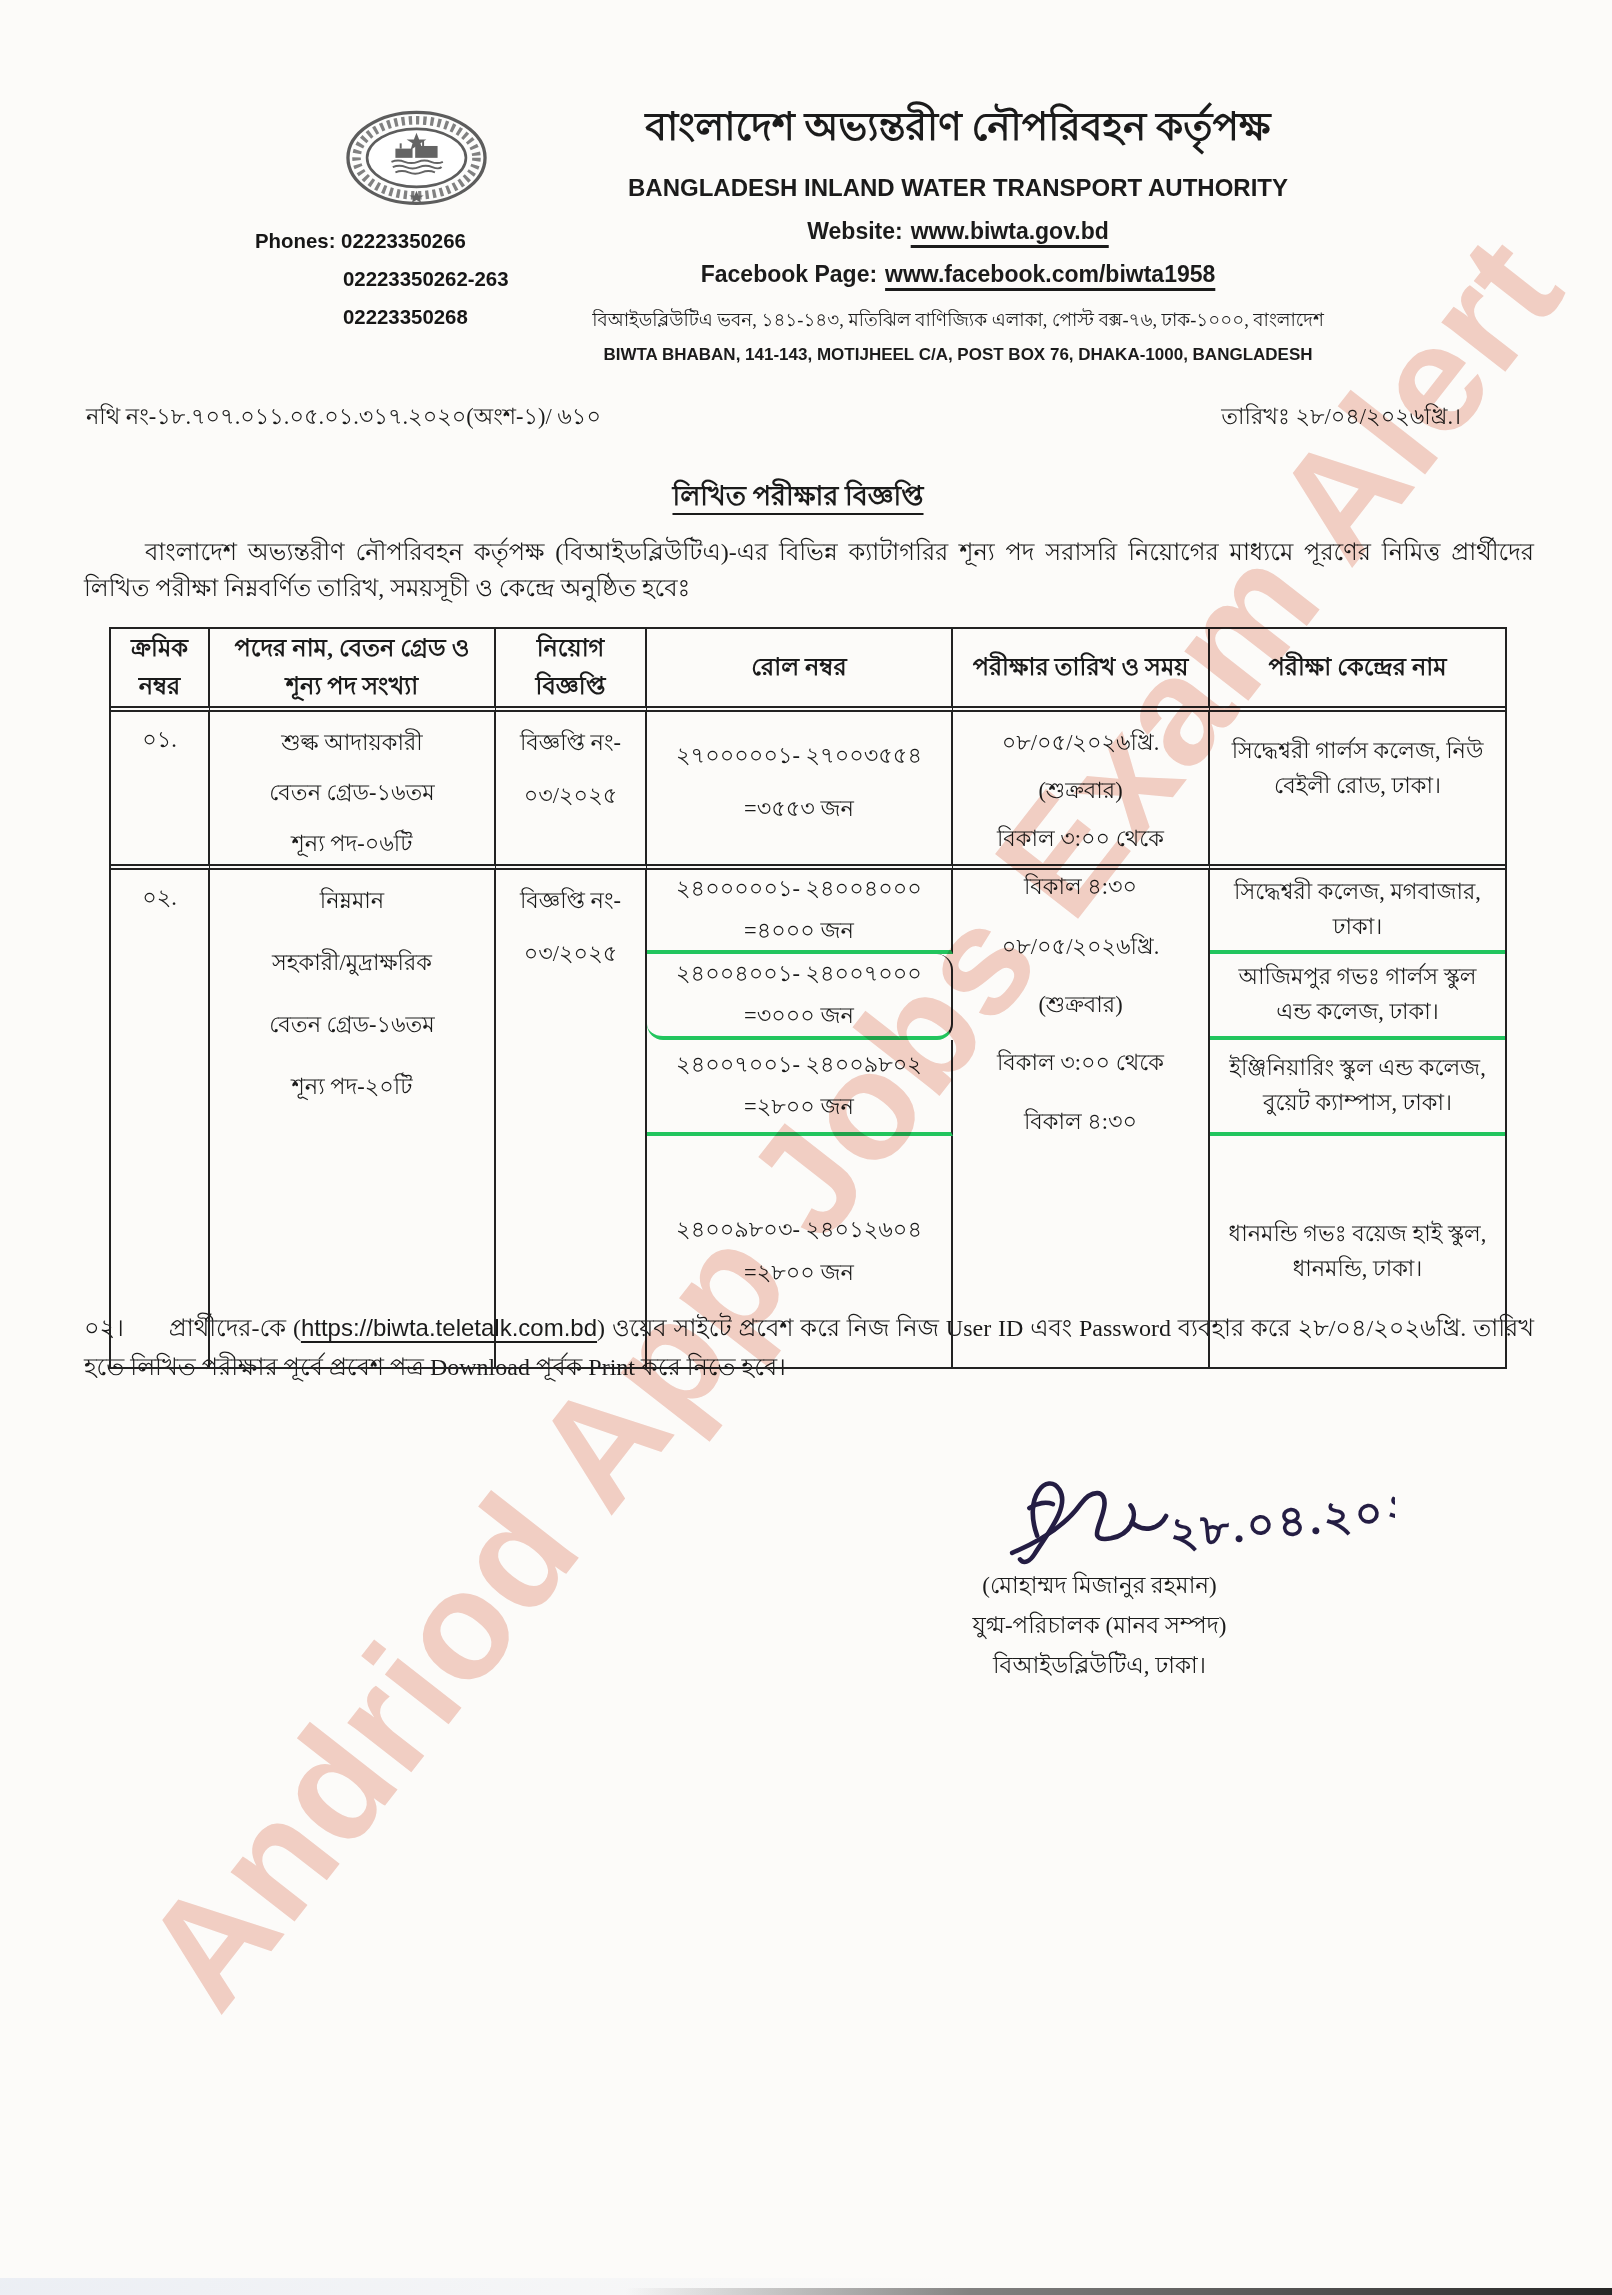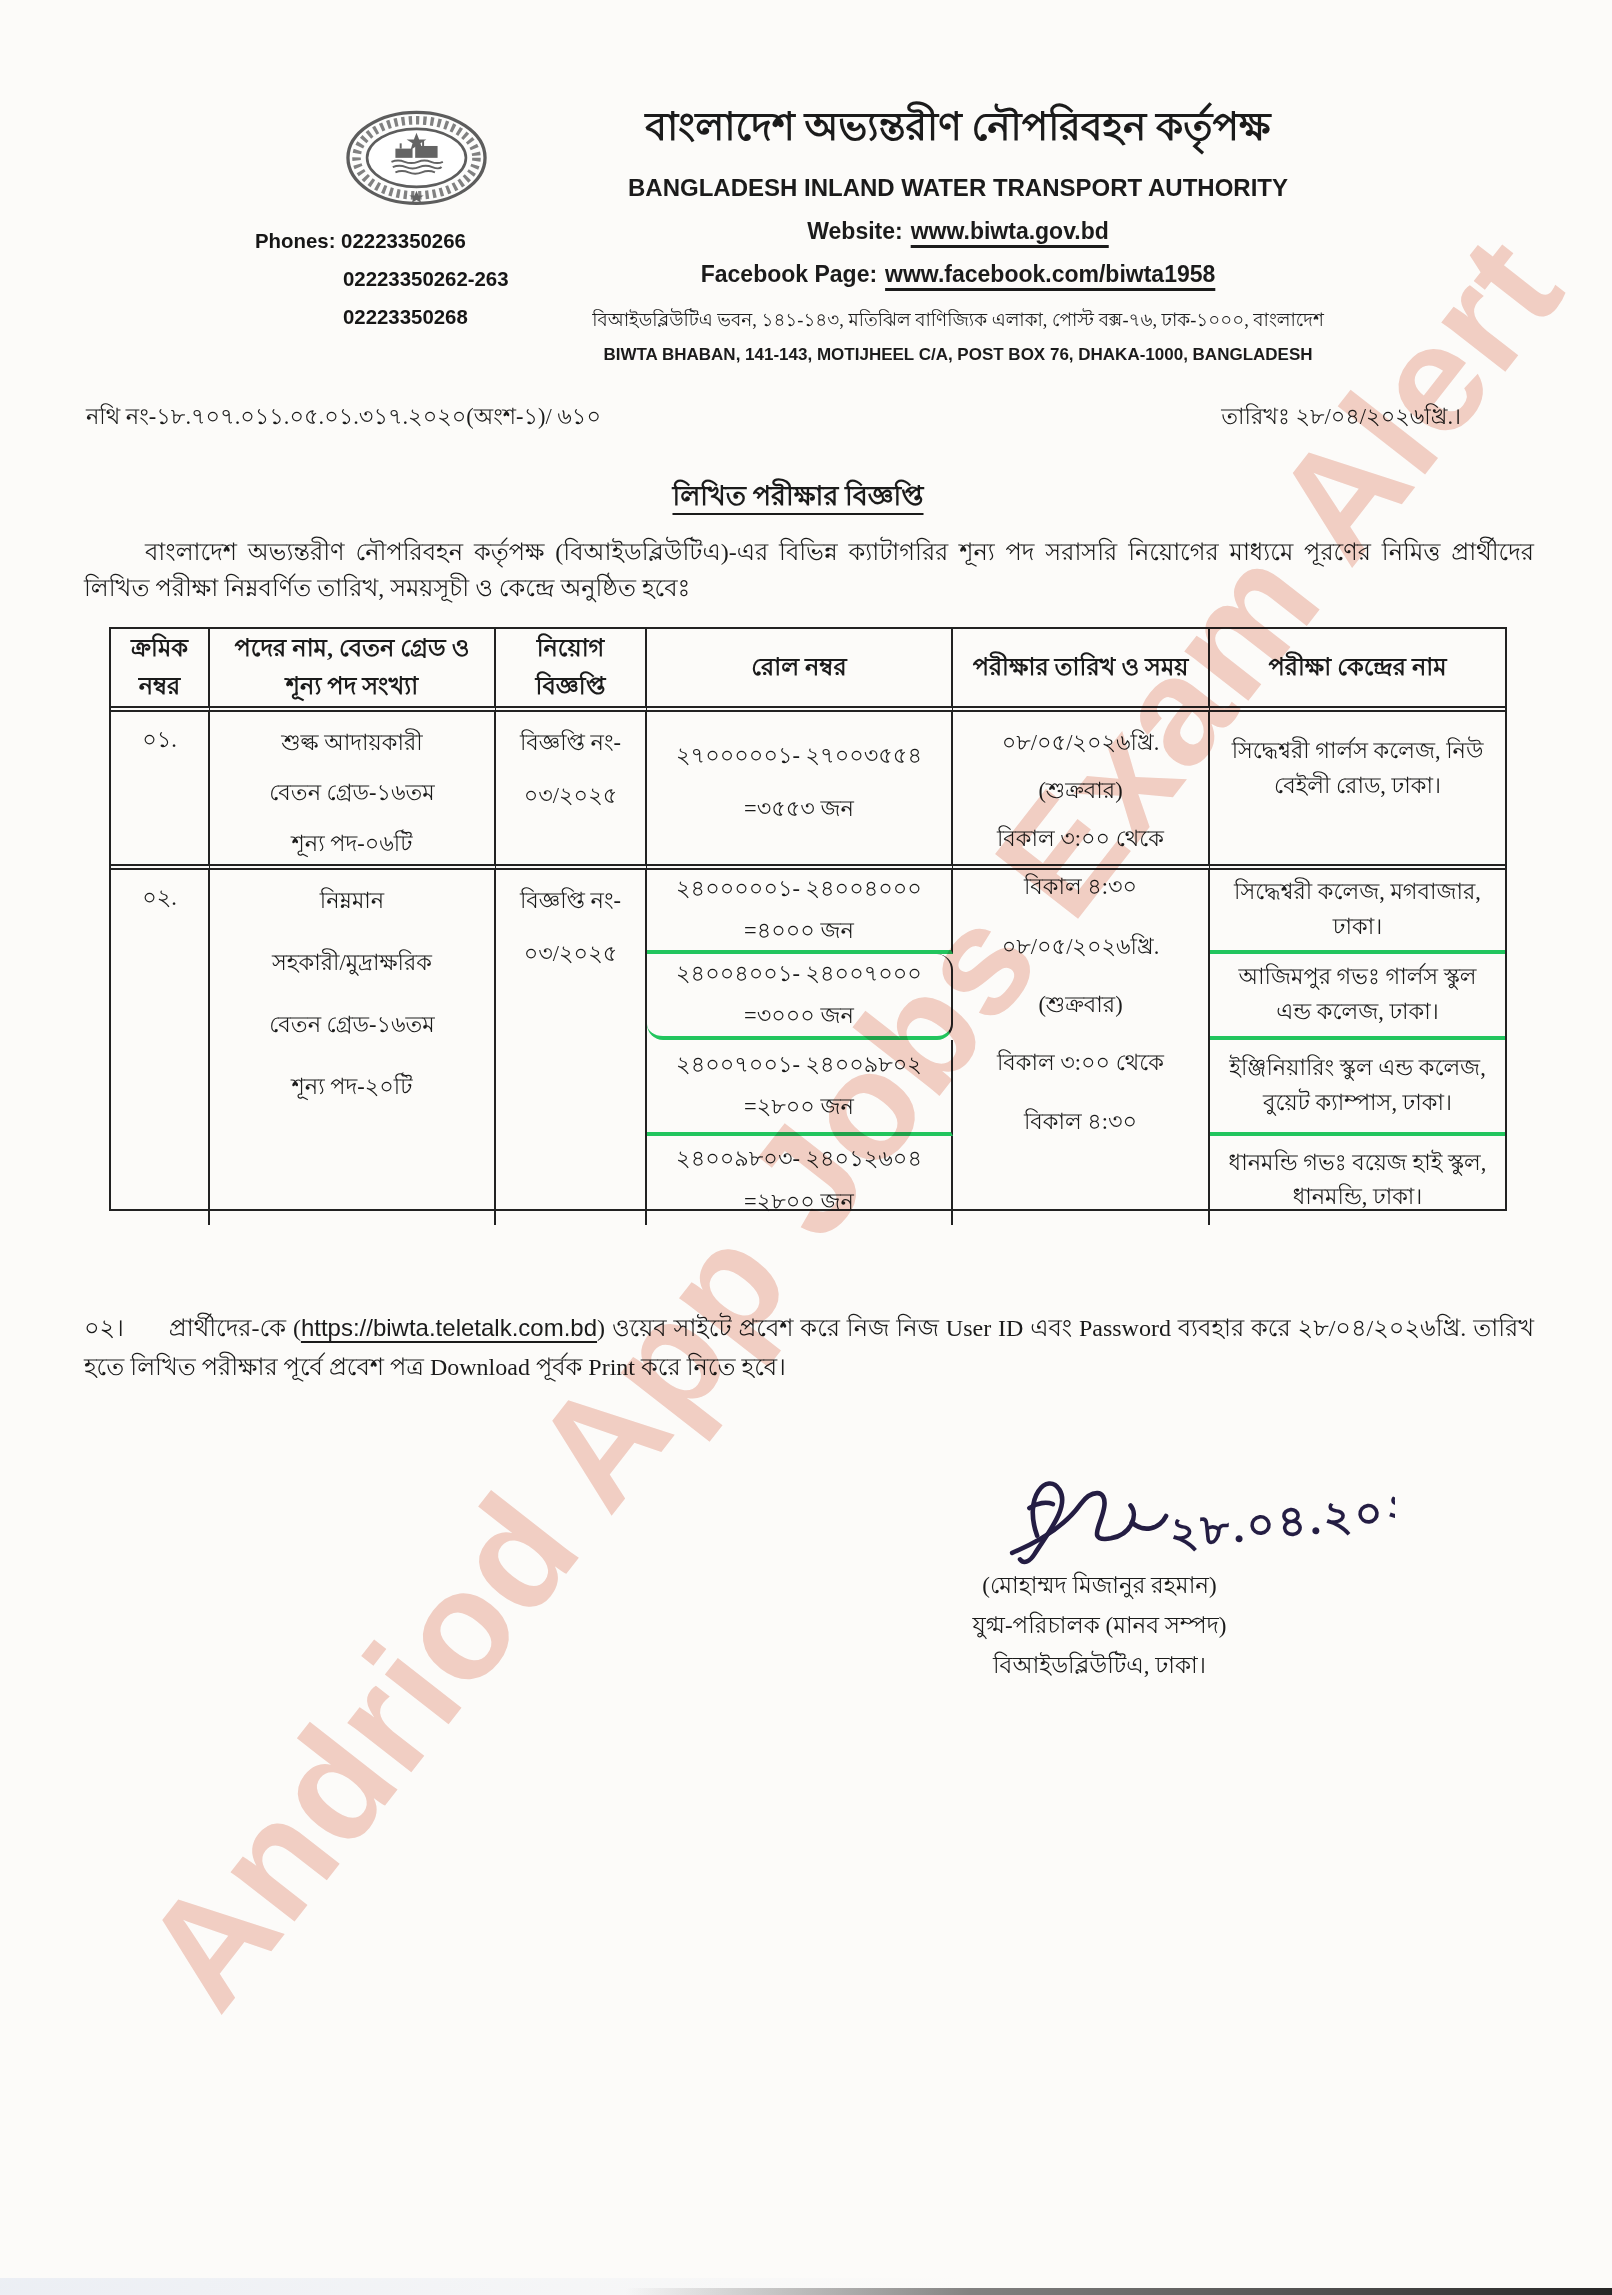--- a/index.html
+++ b/index.html
@@ -51,21 +51,21 @@
     position:absolute;left:0;right:16px;top:475px;text-align:center;
     font-size:27px;font-weight:700;
     text-decoration:underline;text-decoration-thickness:2px;text-underline-offset:8px;
   }
   .intro{
     position:absolute;left:84px;right:78px;top:534px;
     font-size:24px;line-height:36px;text-align:justify;text-indent:61px;
   }
   
   .etable{
-    position:absolute;left:109px;top:627px;width:1398px;height:584px;
+    position:absolute;left:109px;top:627px;width:1398px;height:742px;
     display:grid;box-sizing:border-box;
     grid-template-columns:99px 286px 151px 306px 257px auto;
     grid-template-rows:83px 158px 84px 86px 96px auto;
     border:2px solid #222;
     font-size:22.4px;line-height:1.6;text-align:center;
     z-index:1;background:transparent;
   }
   .cell{
     border-right:2px solid #222;border-bottom:4px solid #22c55e;
     box-sizing:border-box;display:flex;flex-direction:column;

